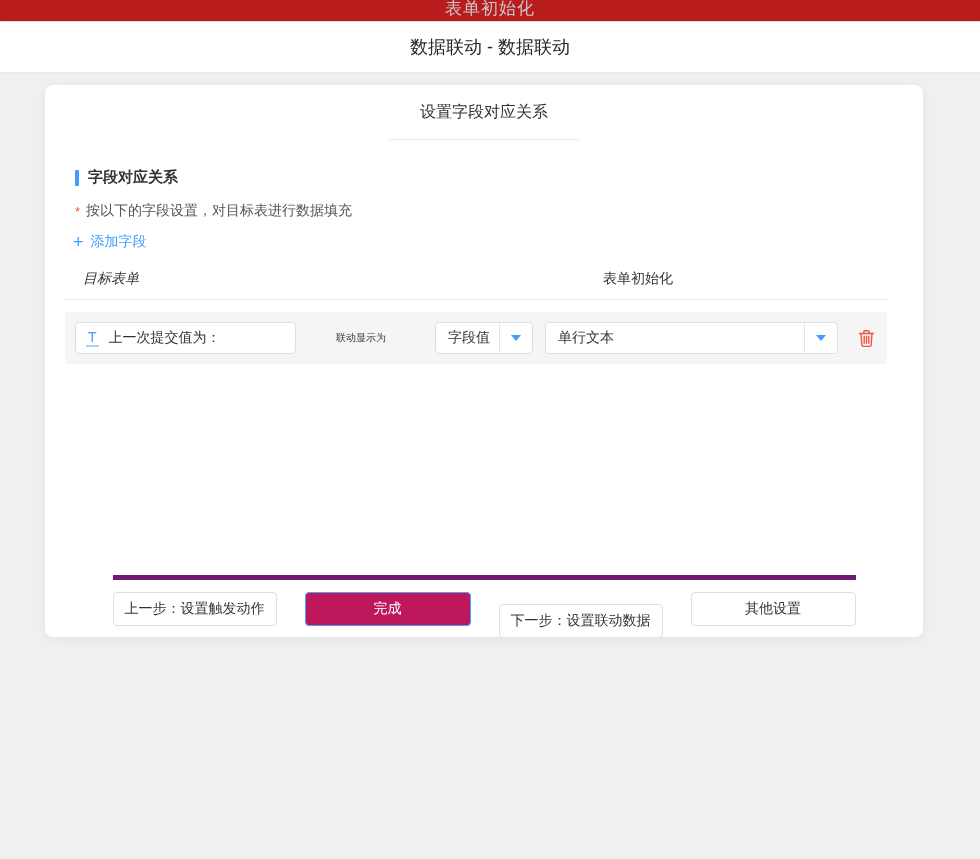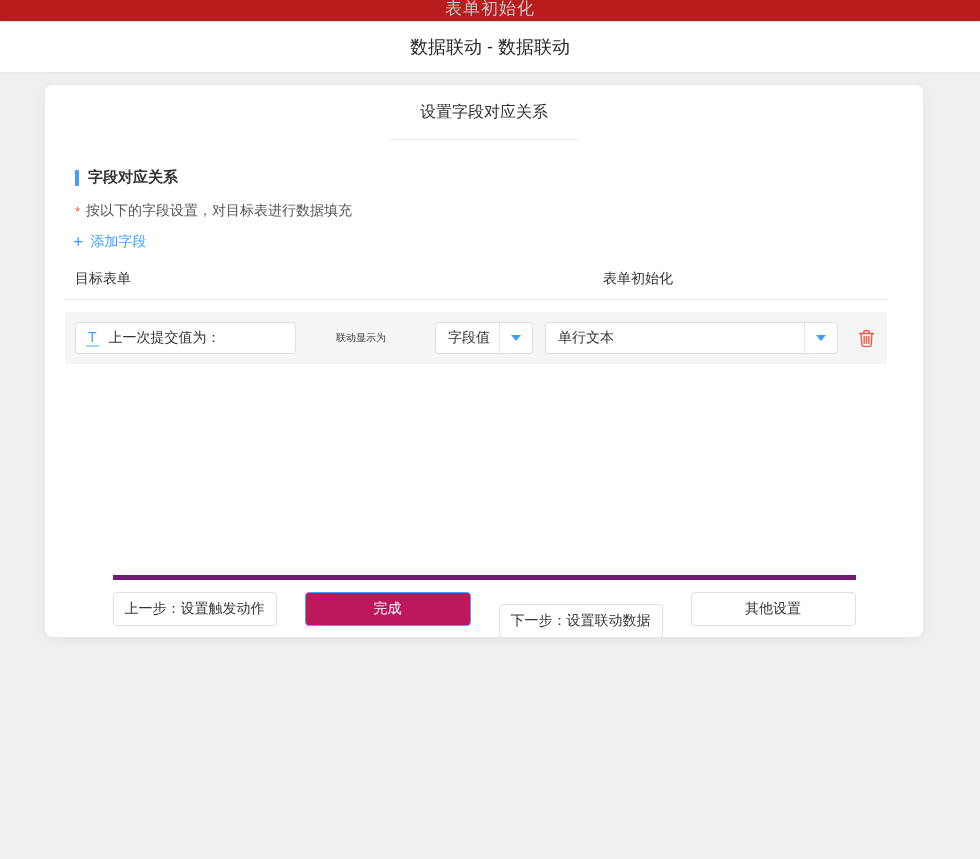--- a/index.html
+++ b/index.html
@@ -116,21 +116,21 @@
   
   .table-head {
     position: relative;
     margin-top: 12px;
     height: 36px;
     border-bottom: 1px solid #eaeaea;
     font-size: 14px;
     color: #333333;
     font-weight: 500;
   }
-  .table-head .col1 { position: absolute; left: 10px; top: 6px; }
+  .table-head .col1 { position: absolute; left: 18px; top: 6px; font-style: italic; }
   .table-head .col2 { position: absolute; left: 538px; top: 6px; }
   
   .field-row {
     margin-top: 12px;
     height: 52px;
     background: #f5f5f5;
     border-radius: 2px;
     display: flex;
     align-items: center;
     padding: 0 10px;

